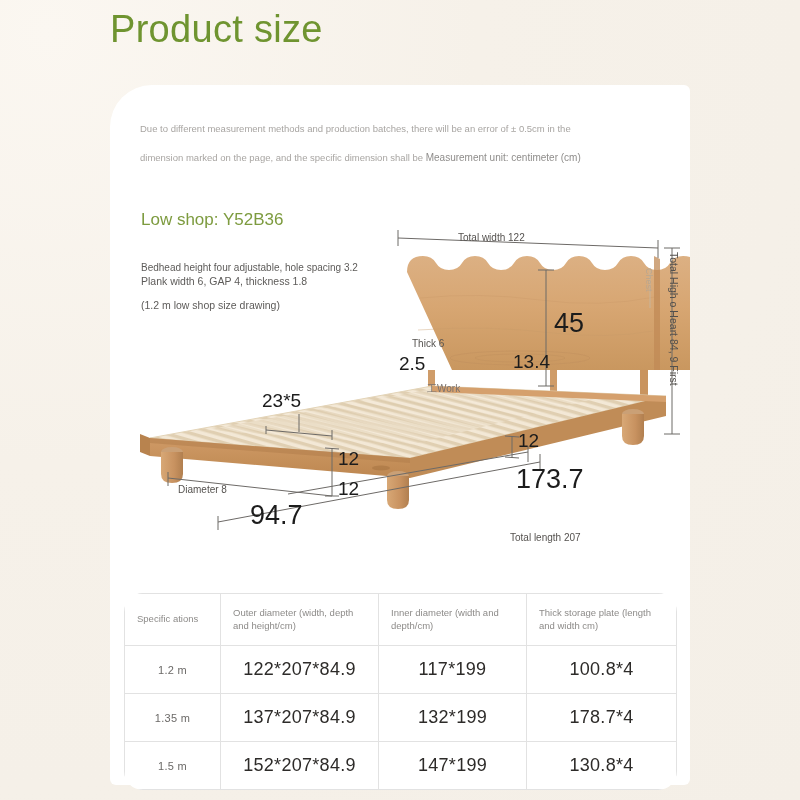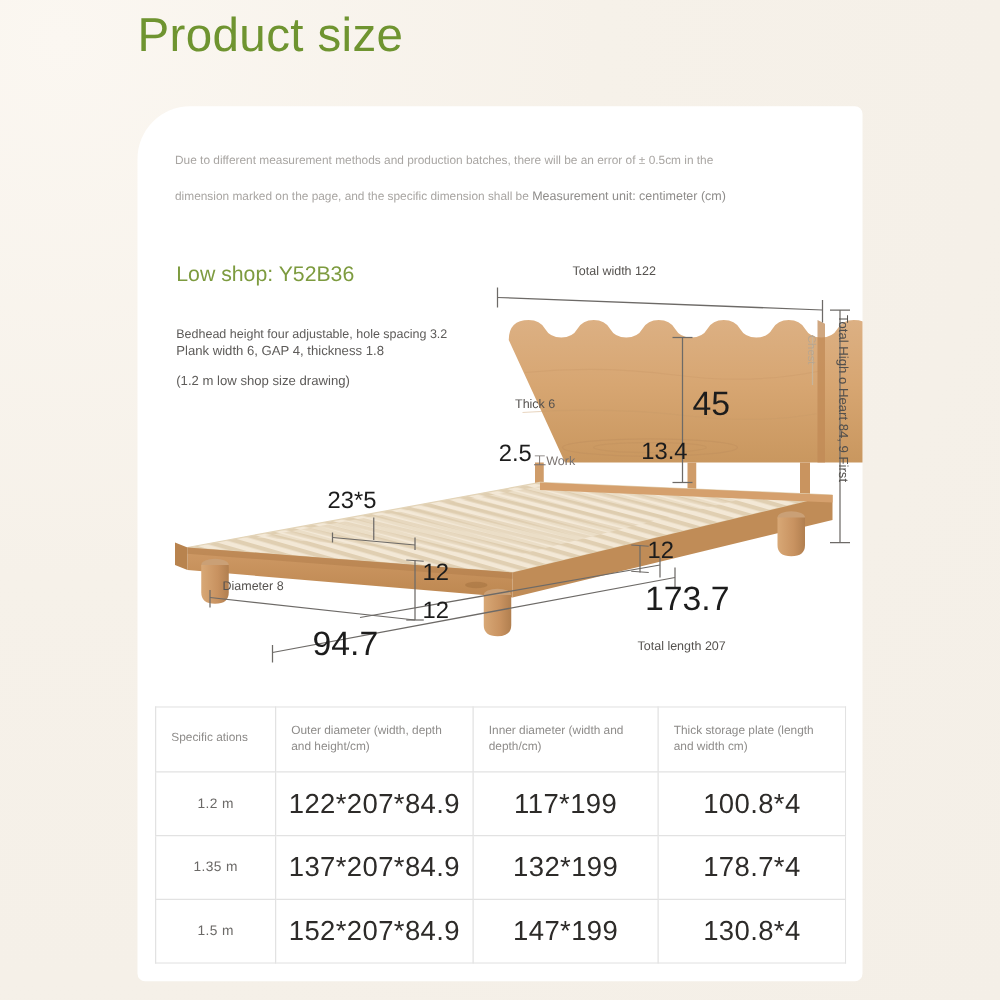--- a/index.html
+++ b/index.html
@@ -49,45 +49,45 @@
   .spec-l3{ top:299px; font-size:10.5px; }
 
   
   .draw{ position:absolute; left:110px; top:190px; width:580px; height:370px; }
   .draw svg{ position:absolute; left:0; top:0; }
 
   .dim-label{
     position:absolute; font-family:"Liberation Sans", sans-serif;
     color:#1c1c1c; white-space:nowrap;
   }
-  .dl-small{ font-size:10px; color:#55524f; }
+  .dl-small{ font-size:10px; color:#55524f;margin-top:20px; }
   .dl-big{ font-size:27px; }
   .dl-mid{ font-size:19px; }
   .dl-vert{
     writing-mode:vertical-rl; text-orientation:mixed;
     font-size:10.5px; color:#53504d;
   }
   .dl-faint{ color:#b9a68f; }
 
   
   .tbl{
-    position:absolute; left:124px; top:565px;
+    position:absolute; left:124px; top:593px;
     width:552px; border-collapse:collapse;
-    background:#fff; border-radius:0; overflow:hidden;
+    background:#fff; border-radius:19px; overflow:hidden;
     table-layout:fixed;
   }
   .tbl th, .tbl td{
     border:1px solid #e2e2e2; color:#3f3d3b; vertical-align:middle;
   }
   .tbl th{
     font-weight:400; font-size:9.5px; color:#8d8b89;
     text-align:left; padding:10px 12px; line-height:1.35; height:52px;
   }
   .tbl td{
-    text-align:center; font-size:22px; color:#2d2b29;
+    text-align:center; font-size:18px; color:#2d2b29;
     padding:12px 4px; height:48px; letter-spacing:.3px;
   }
   .tbl td.spec-cell{ font-size:11px; color:#6b6967; }
   .c1{ width:96px; } .c2{ width:158px; } .c3{ width:148px; } .c4{ width:150px; }
 </style>
 </head>
 <body>
 
 <div class="page-bg"></div>
 

